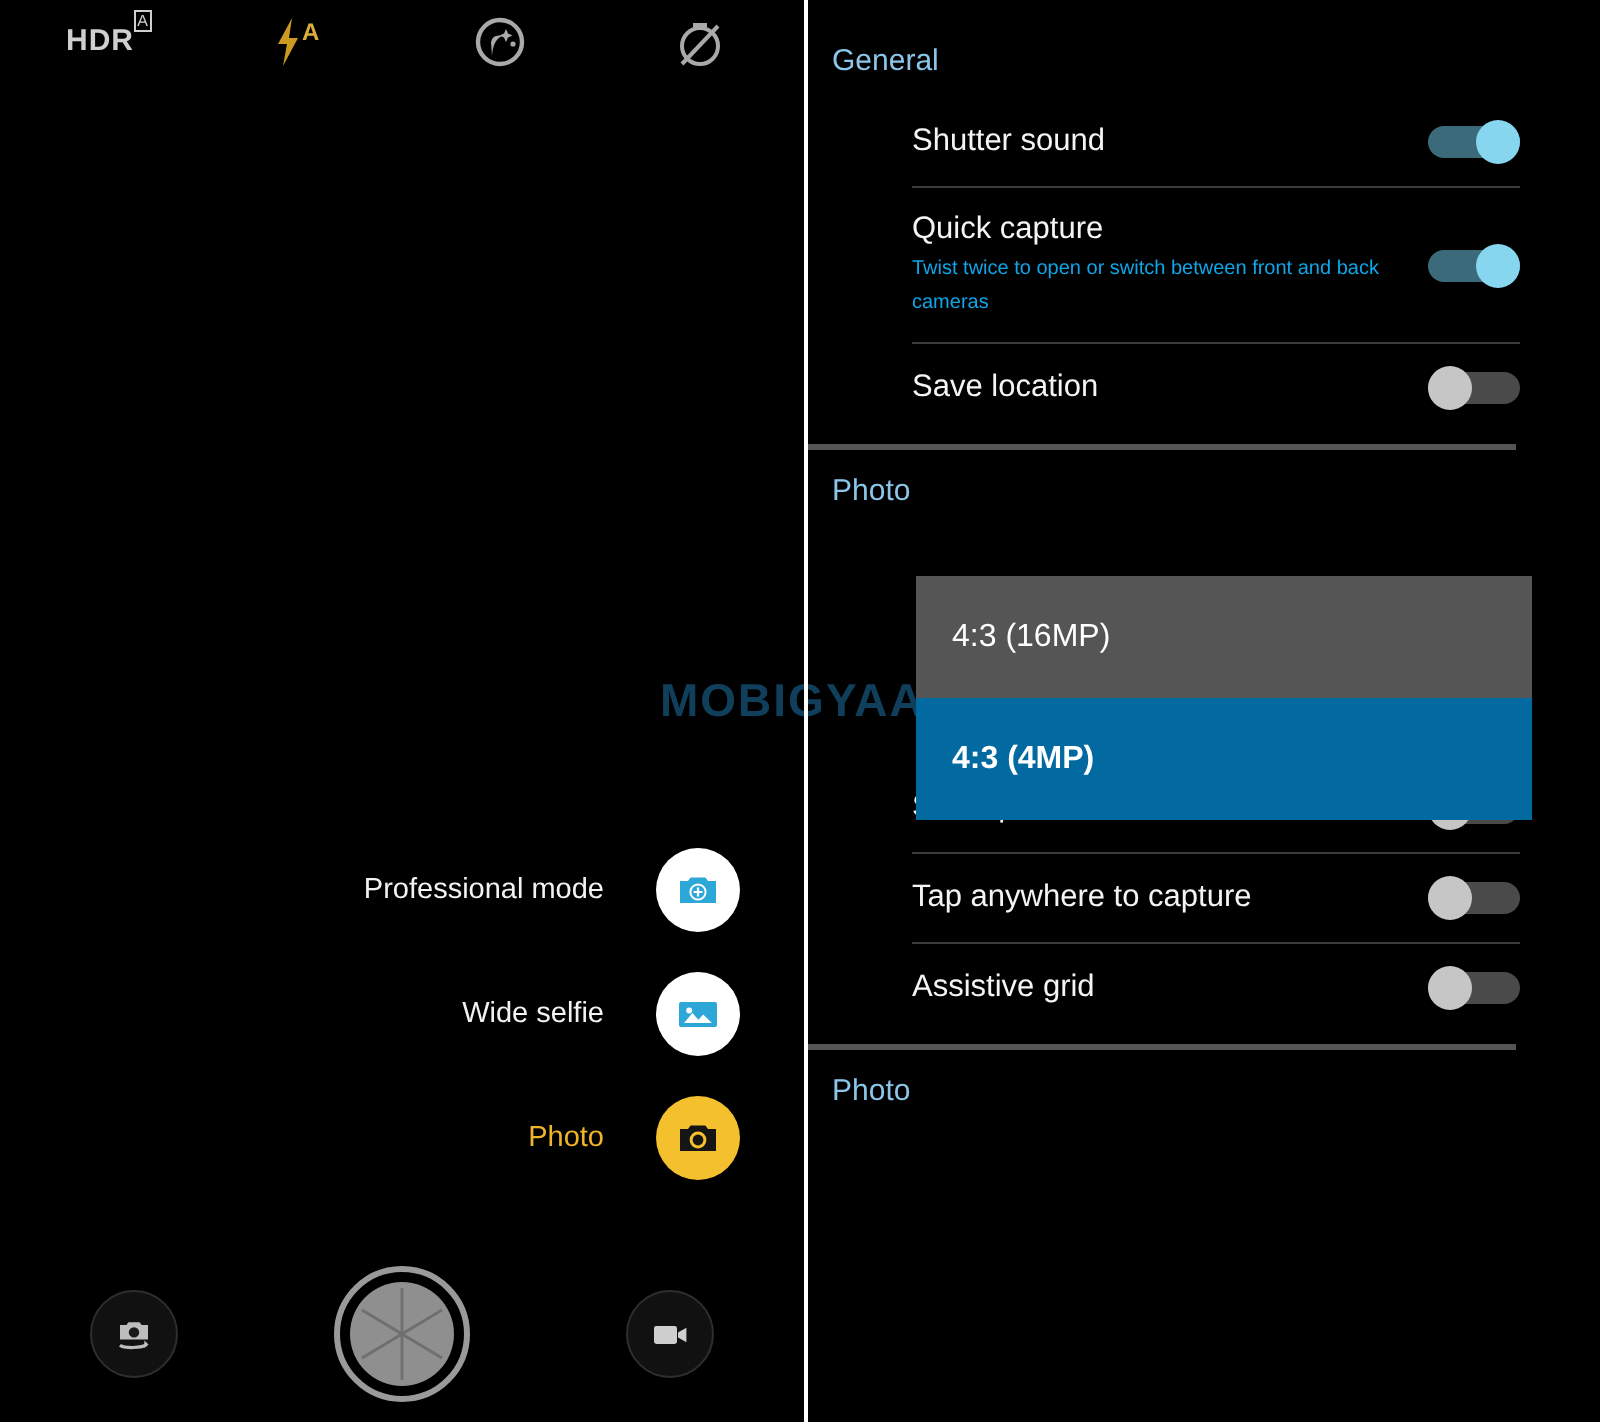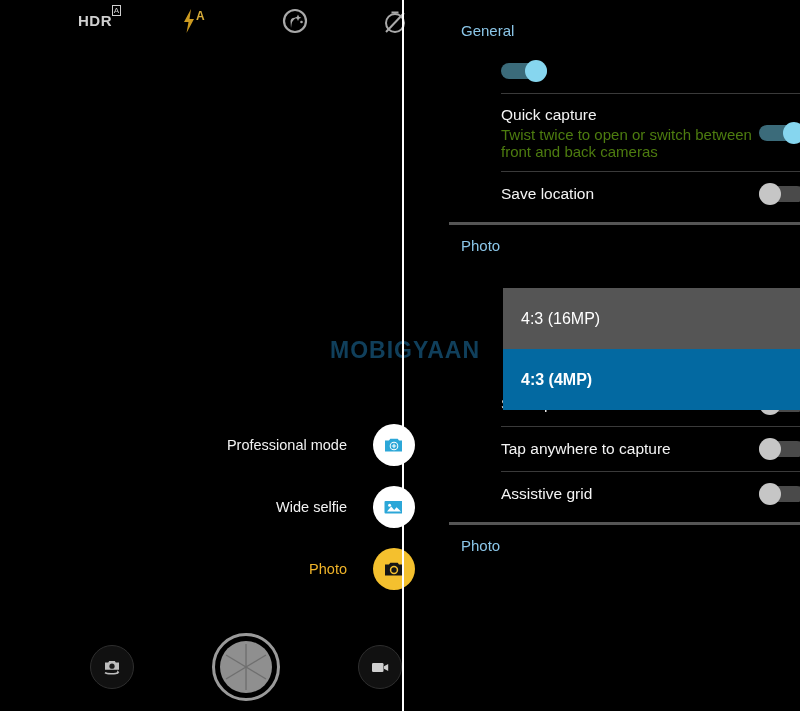--- a/index.html
+++ b/index.html
@@ -2,21 +2,21 @@
 <html><head>
 <meta charset="utf-8">
 <style>
   * { box-sizing: border-box; margin: 0; padding: 0; }
   html, body {
     width: 800px; height: 711px;
     background: #000;
     font-family: "Liberation Sans", sans-serif;
     overflow: hidden;
   }
-  #screen { position: relative; width: 800px; height: 609px; background: #000; display: flex; padding-left: 45px; }
+  #screen { position: relative; width: 800px; height: 609px; background: #000; display: flex; }
 
   
   #camera-panel {
     position: relative;
     width: 402px; height: 711px;
     background: #000;
     flex: 0 0 402px;
   }
   #camera-topbar {
     position: absolute; top: 0; left: 0; width: 402px; height: 42px;
@@ -99,21 +99,21 @@
     padding: 12px 0 10px 14px;
   }
   .setting-row {
     position: relative;
     display: flex; align-items: center;
     padding: 0 40px 0 54px;
     min-height: 44px;
   }
   .row-texts { flex: 1 1 auto; padding: 11px 0; }
   .row-title { font-size: 15.5px; color: #f4f4f4; line-height: 20px; }
-  .row-sub { font-size: 15px; color: #4d7c0f; line-height: 17px; margin-top: 1px; }
+  .row-sub { font-size: 10px; color: #0ea5e9; line-height: 17px; margin-top: 1px; }
   .hr-line { height: 1px; background: #3a3a3a; margin: 0 40px 0 54px; }
   .thick-sep { height: 3px; background: #555; margin: 6px 42px 0 2px; }
 
   
   .toggle { position: relative; width: 46px; height: 22px; flex: 0 0 46px; }
   .tr-track {
     position: absolute; top: 3px; left: 0;
     width: 46px; height: 16px; border-radius: 8px;
   }
   .tr-thumb {
@@ -255,20 +255,23 @@
   </div>
 
   <div id="watermark">MOBIGYAAN</div>
   <div id="panel-divider"></div>
 
   <div id="settings-panel">
 
     <div class="section-head">General</div>
 
     <div class="setting-row">
+      <div class="row-texts">
+        <div class="row-title">Shutter sound</div>
+      </div>
       <span class="toggle on">
         <span class="tr-track"></span>
         <span class="tr-thumb"></span>
       </span>
     </div>
     <div class="hr-line"></div>
 
     <div class="setting-row">
       <div class="row-texts">
         <div class="row-title">Quick capture</div>

